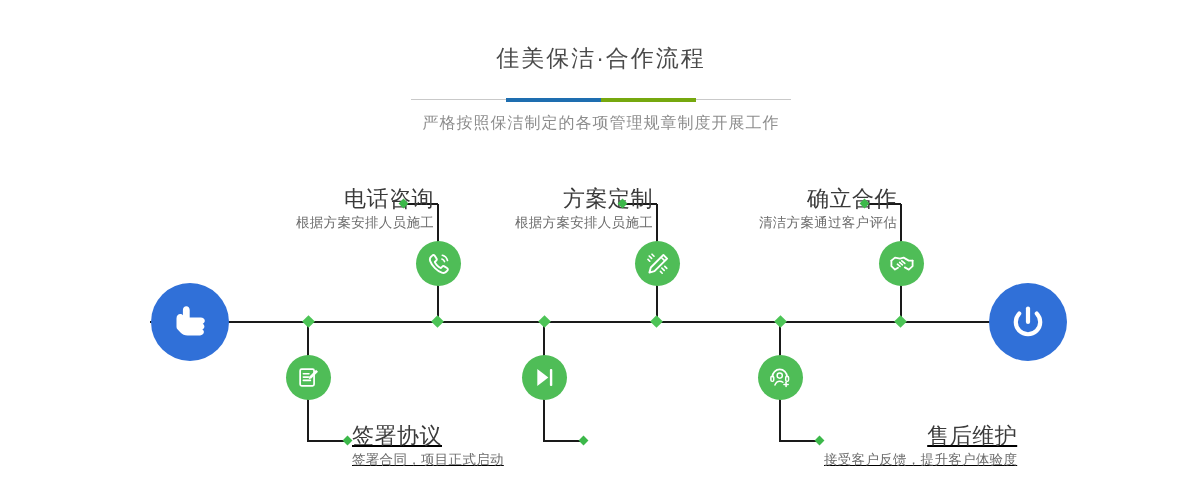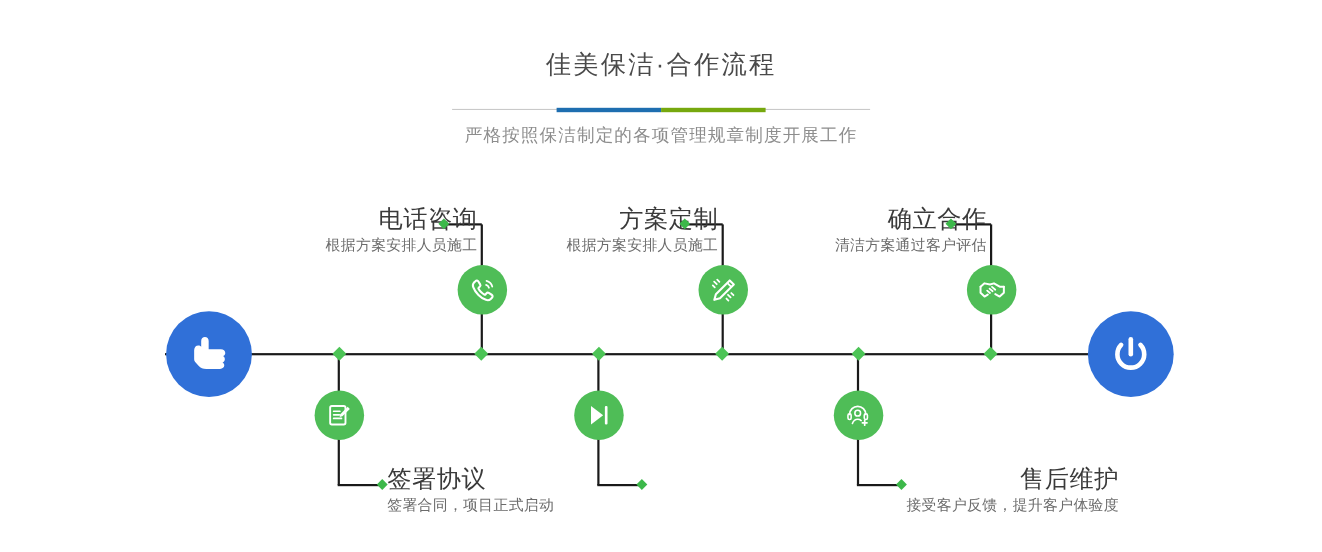--- a/index.html
+++ b/index.html
@@ -158,21 +158,21 @@
     letter-spacing: 0.5px;
   }
   .label .desc {
     font-size: 13.5px;
     color: #6b6b6b;
     line-height: 20px;
     padding-top: 3px;
     letter-spacing: 0.3px;
   }
   .label.top { text-align: right; }
-  .label.bottom { text-align: left; }
+  .label.bottom { text-align: left; text-decoration: underline; }
 </style>
 </head>
 <body>
 
 <div class="header">
   <h1 class="page-title">佳美保洁·合作流程</h1>
   <div class="divider">
     <div class="rule"></div>
     <div class="seg-blue"></div>
     <div class="seg-green"></div>

